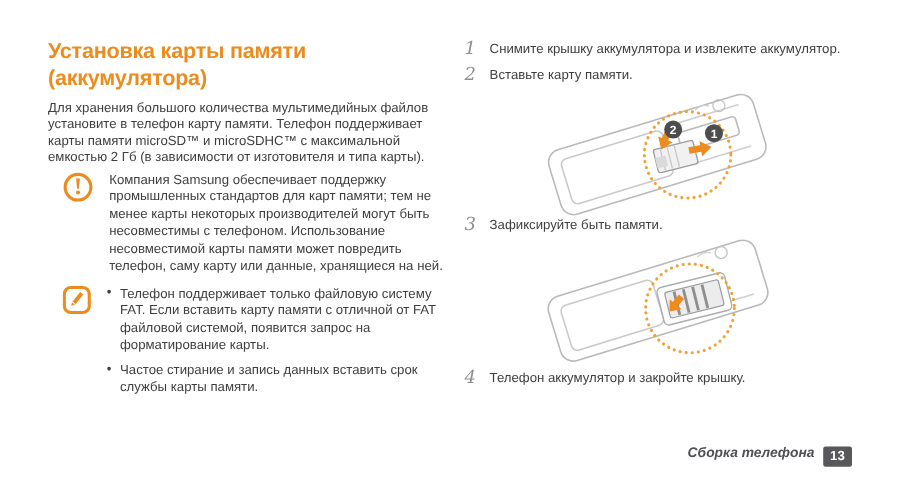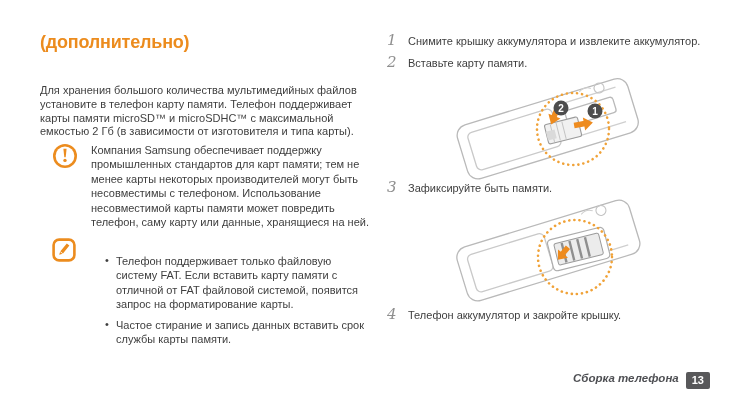--- a/index.html
+++ b/index.html
@@ -16,21 +16,21 @@
   }
   .intro{
     position:absolute;left:40px;top:84px;width:336px;
     font-size:11px;line-height:13.8px;
   }
   .note{position:absolute;left:52px;display:flex;gap:13px;}
   .note-warning{top:143px;width:330px;}
   .note-info{top:238px;width:330px;}
   .note-icon{flex:0 0 auto;}
   .note-text{font-size:11px;line-height:14.4px;width:284px;}
-  .bullets{margin:16px;padding:0;list-style:none;}
+  .bullets{margin:0;padding:0;list-style:none;}
   .bullets li{position:relative;padding-left:11px;margin-bottom:6px;}
   .bullets li::before{content:"•";position:absolute;left:0;top:-1px;color:#3e3e3e;}
   
   .step{position:absolute;left:387px;display:flex;gap:9px;width:355px;align-items:flex-start;}
   .step-num{
     flex:0 0 12px;font-family:"DejaVu Serif",serif;font-style:italic;
     font-size:15px;line-height:15px;color:#8f8f8f;margin-top:-2px;
   }
   .step-text{font-size:11px;line-height:13.5px;text-align:right;}
   .step1{top:35px}.step2{top:57px}.step3{top:182px}.step4{top:309px}
@@ -44,21 +44,22 @@
     background:#58585a;color:#ffffff;font-weight:700;
     font-size:11px;line-height:15px;height:15px;padding:1px 6px;border-radius:2px;
   }
 </style>
 </head>
 <body>
 
 <div class="page">
 
   <div class="title">
-    <div>(дополнительно)</div>
+    <div>Установка карты памяти</div>
+    <div>(аккумулятора)</div>
   </div>
 
   <div class="intro">Для хранения большого количества мультимедийных файлов установите в телефон карту памяти. Телефон поддерживает карты памяти microSD™ и microSDHC™ с максимальной емкостью 2 Гб (в зависимости от изготовителя и типа карты).</div>
 
   <div class="note note-warning">
     <span class="note-icon">
       <svg width="26" height="26" viewBox="0 0 26 26">
         <circle cx="13" cy="13" r="12" fill="#ec8c1e"></circle>
         <circle cx="13" cy="13" r="9.4" fill="#ffffff"></circle>
         <path d="M11.4 5.8h3.2l-0.9 8.4h-1.4z" fill="#ec8c1e"></path>

